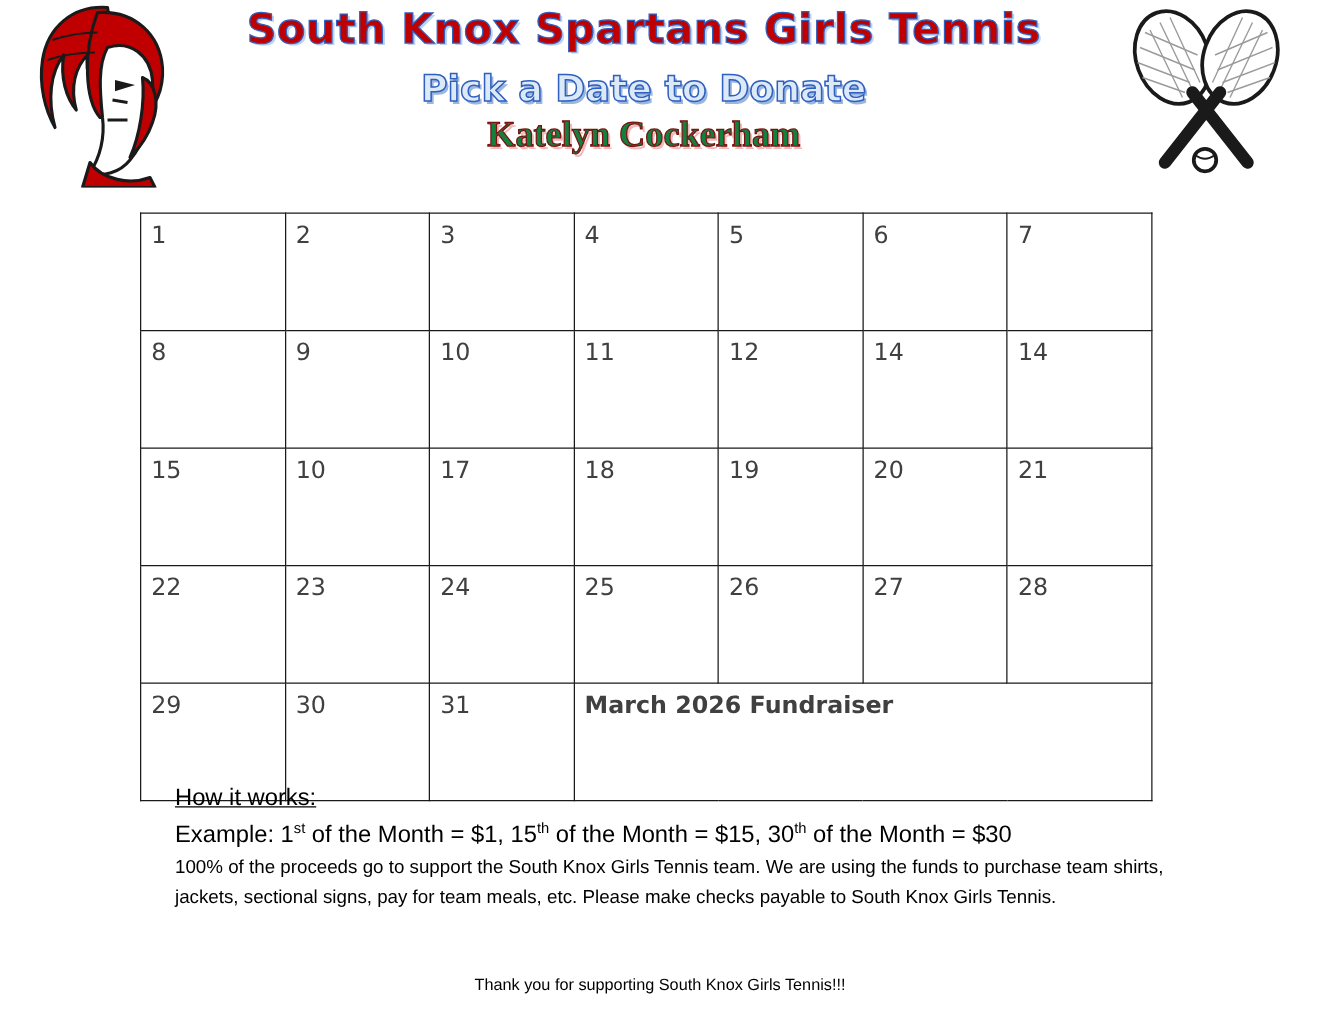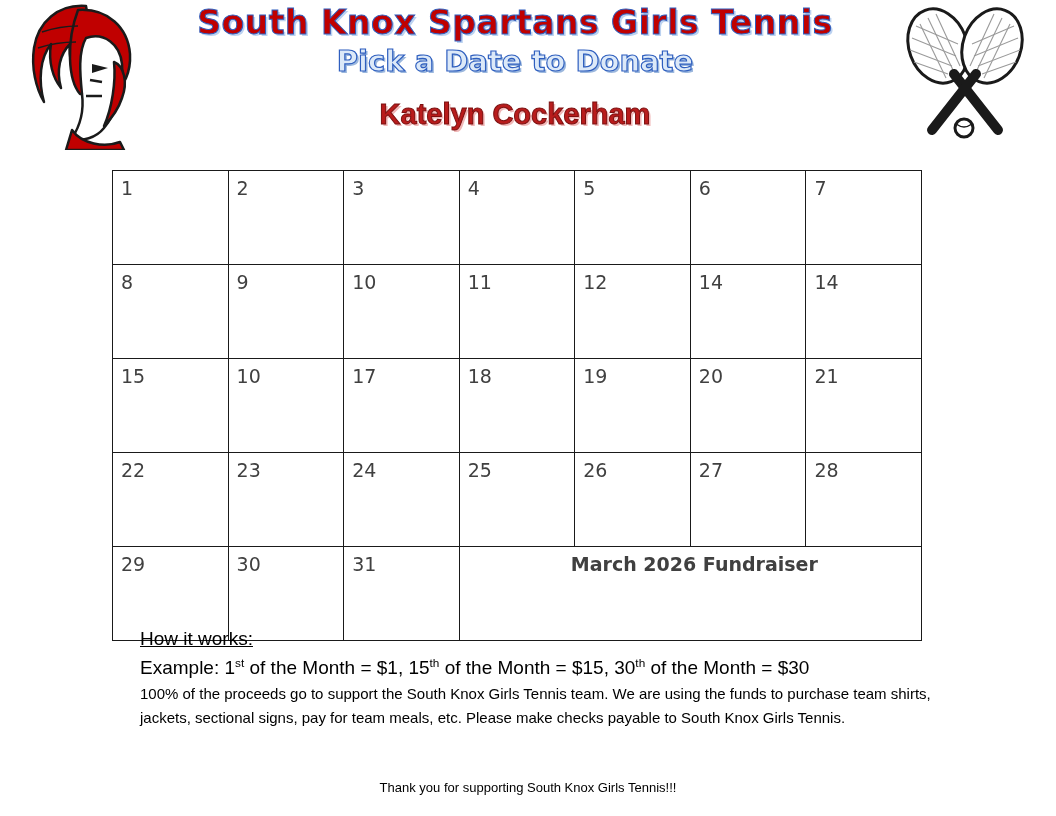--- a/index.html
+++ b/index.html
@@ -60,33 +60,33 @@
   }
 
   .title-2 {
     font-family: "DejaVu Sans", sans-serif;
     font-weight: bold;
     font-size: 29px;
     color: #dce9f8;
     -webkit-text-stroke: 1.2px #2f5fbf;
     text-shadow: 2px 2px 0 #9bb7dd;
     line-height: 1.2;
-    margin-top: 2px;
+    margin-top: 12px;
     white-space: nowrap;
   }
 
   .title-3 {
-    font-family: Liberation Sans, sans-serif;
+    font-family: Liberation Serif, serif;
     font-weight: bold;
     font-size: 29px;
-    color: #b91c1c;
+    color: #15803d;
     -webkit-text-stroke: 1px #7a1010;
     text-shadow: 2px 2px 0 #f0b8b8;
     line-height: 1.2;
-    margin-top: 18px;
+    margin-top: 2px;
     white-space: nowrap;
   }
 
   
   .calendar-wrap {
     position: absolute;
     left: 112px;
     top: 170px;
     width: 810px;
   }
@@ -98,21 +98,20 @@
   table.calendar td {
     border: 1.5px solid #1a1a1a;
     height: 87px;
     vertical-align: top;
     padding: 6px 0 0 8px;
     font-size: 19px;
     font-family: "DejaVu Sans", sans-serif;
     color: #404040;
   }
   td.footer-cell {
-    text-align: center;
     vertical-align: middle;
     font-family: "Liberation Sans", sans-serif;
     font-weight: bold;
     font-size: 19px;
     color: #000000;
     padding: 0;
   }
 
   
   .info {

